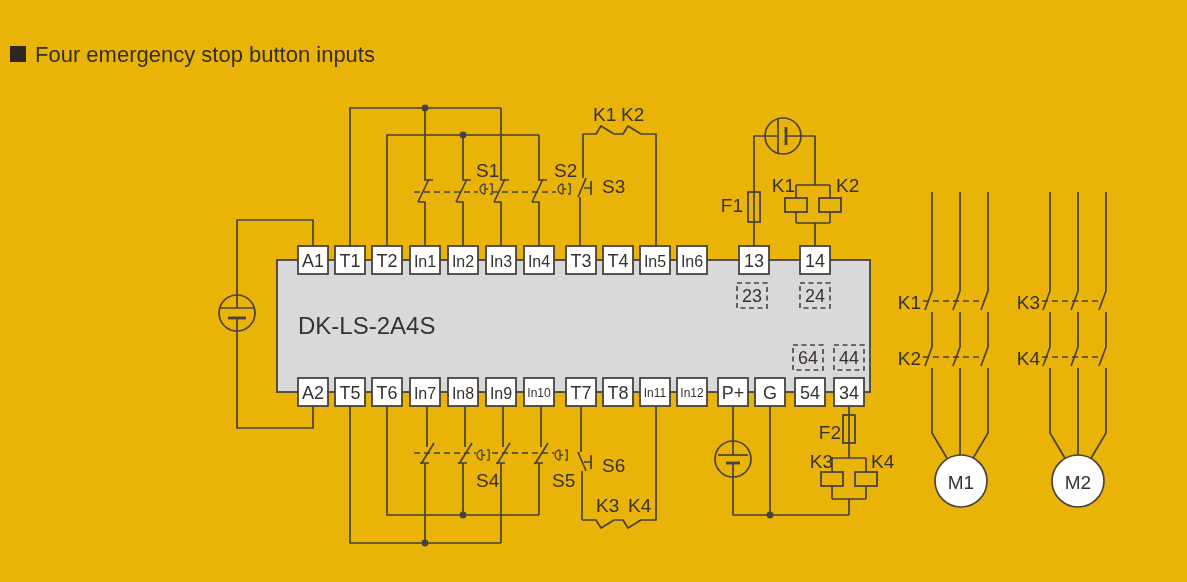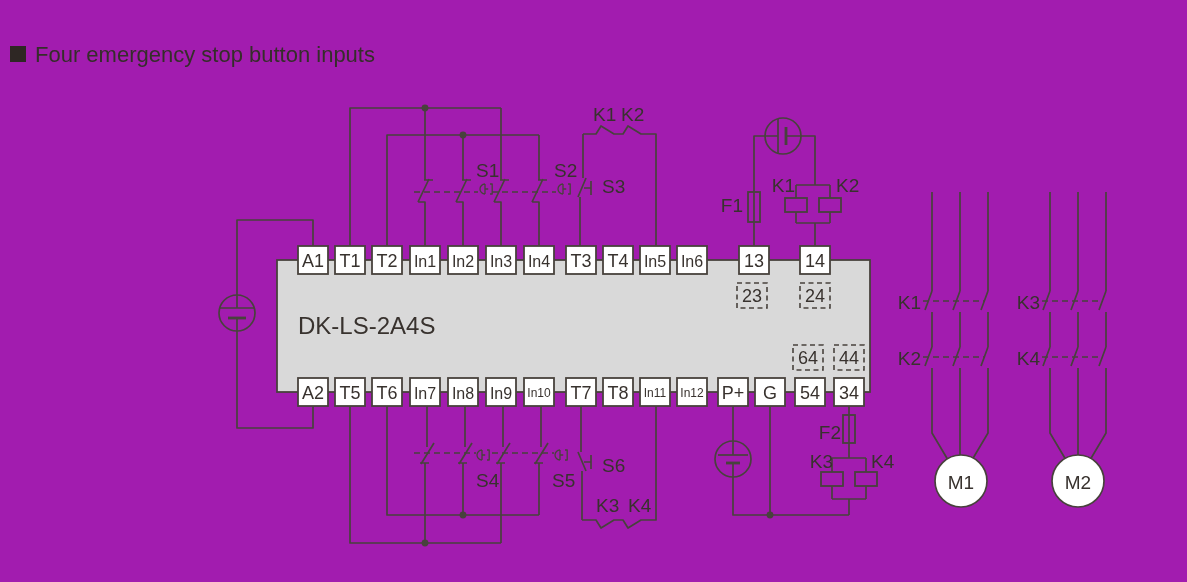--- a/index.html
+++ b/index.html
@@ -1,16 +1,16 @@
 <!DOCTYPE html>
 <html><head>
 <meta charset="utf-8">
 <style>
   html,body{margin:0;padding:0;background:#ffffff;}
-  .page{position:relative;width:1187px;height:582px;background:#a21caf;overflow:hidden;}
+  .page{position:relative;width:1187px;height:582px;background:#eab308;overflow:hidden;}
   svg text{font-family:"Liberation Sans",sans-serif;fill:#38322e;}
   .w{stroke:#48423c;stroke-width:1.7;fill:none;stroke-linejoin:round;}
   .wt{stroke:#48423c;stroke-width:2.8;fill:none;}
   .dash{stroke-dasharray:6 4;}
   .tbox{fill:#ffffff;stroke:#48423c;stroke-width:1.8;}
   .dbox{fill:none;stroke:#48423c;stroke-width:1.6;stroke-dasharray:5 3.5;}
   .devbox{fill:#d9d9d9;stroke:#48423c;stroke-width:1.8;}
   .tl{font-size:18px;text-anchor:middle;}
   .tls{font-size:12px;text-anchor:middle;}
   .cl{font-size:19px;}

